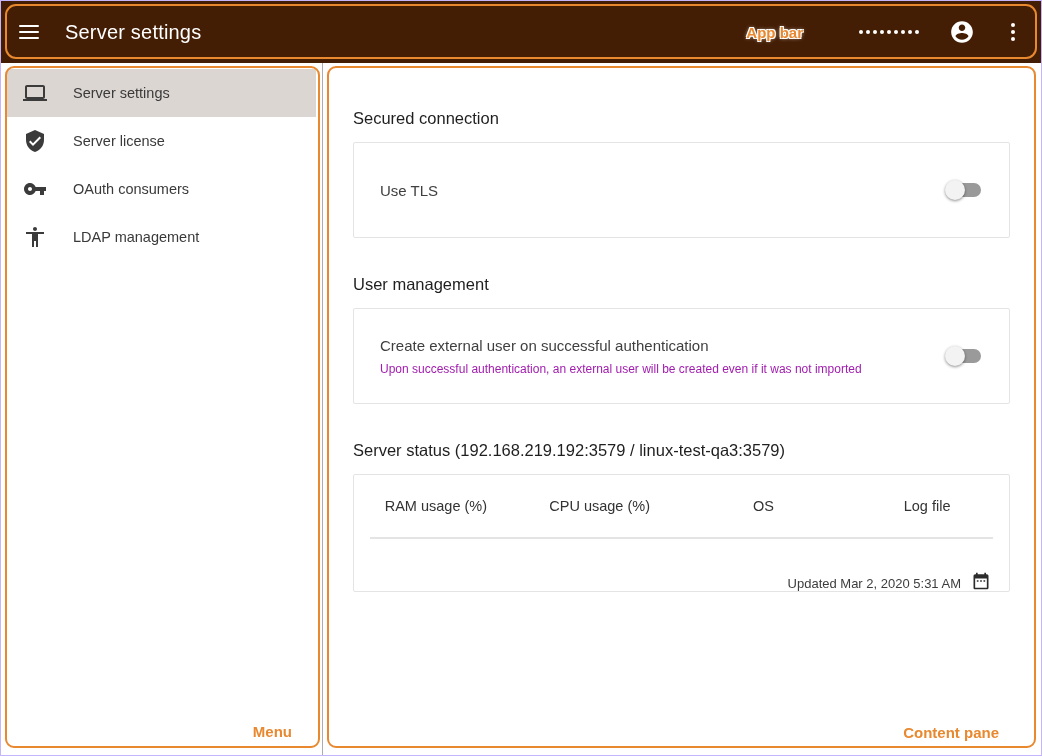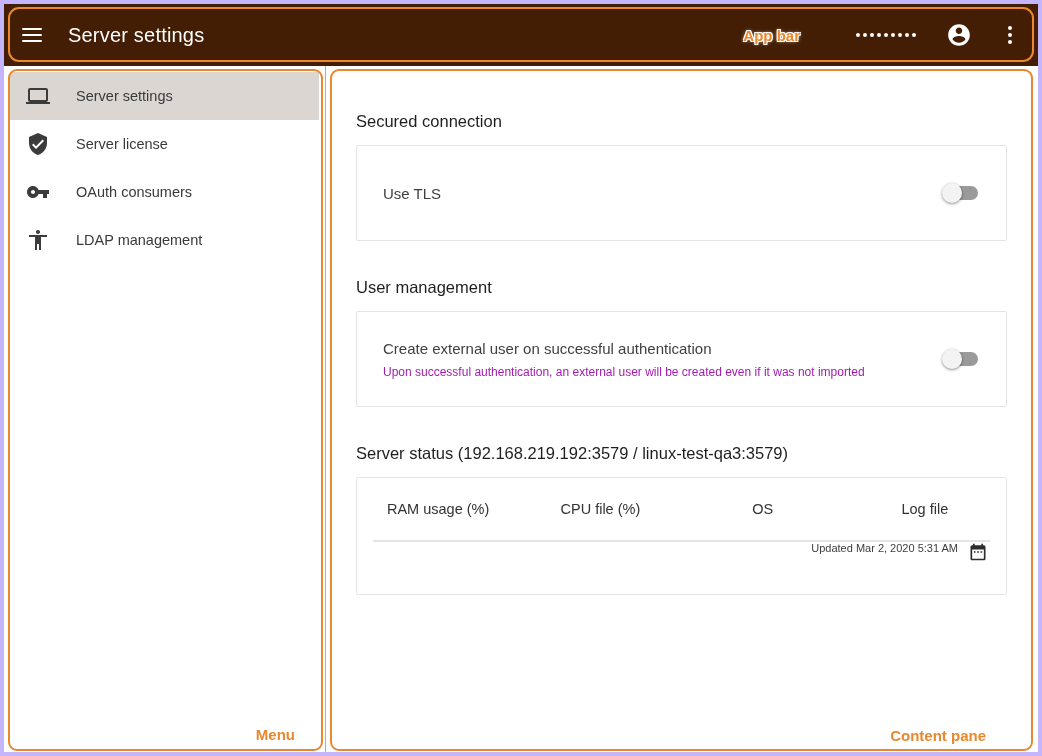--- a/index.html
+++ b/index.html
@@ -1,21 +1,21 @@
 <!DOCTYPE html>
 <html><head>
 <meta charset="utf-8">
 <style>
   * { box-sizing: border-box; margin: 0; padding: 0; }
   body { background: #ffffff; font-family: "Liberation Sans", sans-serif; }
 
   .screen {
     position: relative;
     width: 1042px; height: 756px;
-    border: 4px solid #c4b5fd;
+    border: 1px solid #c4b5fd;
     background: #fff;
     overflow: hidden;
   }
 
   
   .appbar {
     position: relative;
     height: 62px;
     background: #431d04;
     display: flex; align-items: center;
@@ -108,25 +108,25 @@
   .gauge-track { fill: none; stroke: #ececec; stroke-width: 7; }
   .gauge-fg { fill: none; stroke: #efa43e; stroke-width: 7.5; }
   .gauge-value {
     position: absolute; inset: 0;
     display: flex; align-items: center; justify-content: center;
     font-size: 15px; color: #555;
   }
   .download-btn { cursor: pointer; display: flex; }
   .download-btn svg { fill: #141414; }
   .status-footer {
-    height: 52px; display: flex; align-items: flex-start; justify-content: flex-end;
-    gap: 10px; padding-right: 18px; font-size: 11px; color: #3d3d3d;
+    height: 52px; display: flex; align-items: flex-end; justify-content: flex-end;
+    gap: 10px; padding-right: 18px; font-size: 13px; color: #3d3d3d;
   }
   .status-footer svg { fill: #2c2c2c; cursor: pointer; }
-  .content-annot { position: absolute; right: 52px; bottom: 14px; }
+  .content-annot { position: absolute; right: 42px; bottom: 14px; }
 </style>
 </head>
 <body>
 
 <div class="screen">
 
   <header class="appbar">
     <div class="hamburger">
       <span></span>
         <span></span>
@@ -222,21 +222,21 @@
             <span class="thumb"></span>
           </div>
         </div>
       </div>
 
       <h2 class="section-heading">Server status (192.168.219.192:3579 / linux-test-qa3:3579)</h2>
       <div class="card">
 
         <div class="status-header">
           <span>RAM usage (%)</span>
-          <span>CPU file (%)</span>
+          <span>CPU usage (%)</span>
           <span>OS</span>
           <span>Log file</span>
         </div>
 
         <hr class="status-divider">
 
 
         <hr class="status-divider">
 
         <div class="status-footer">

